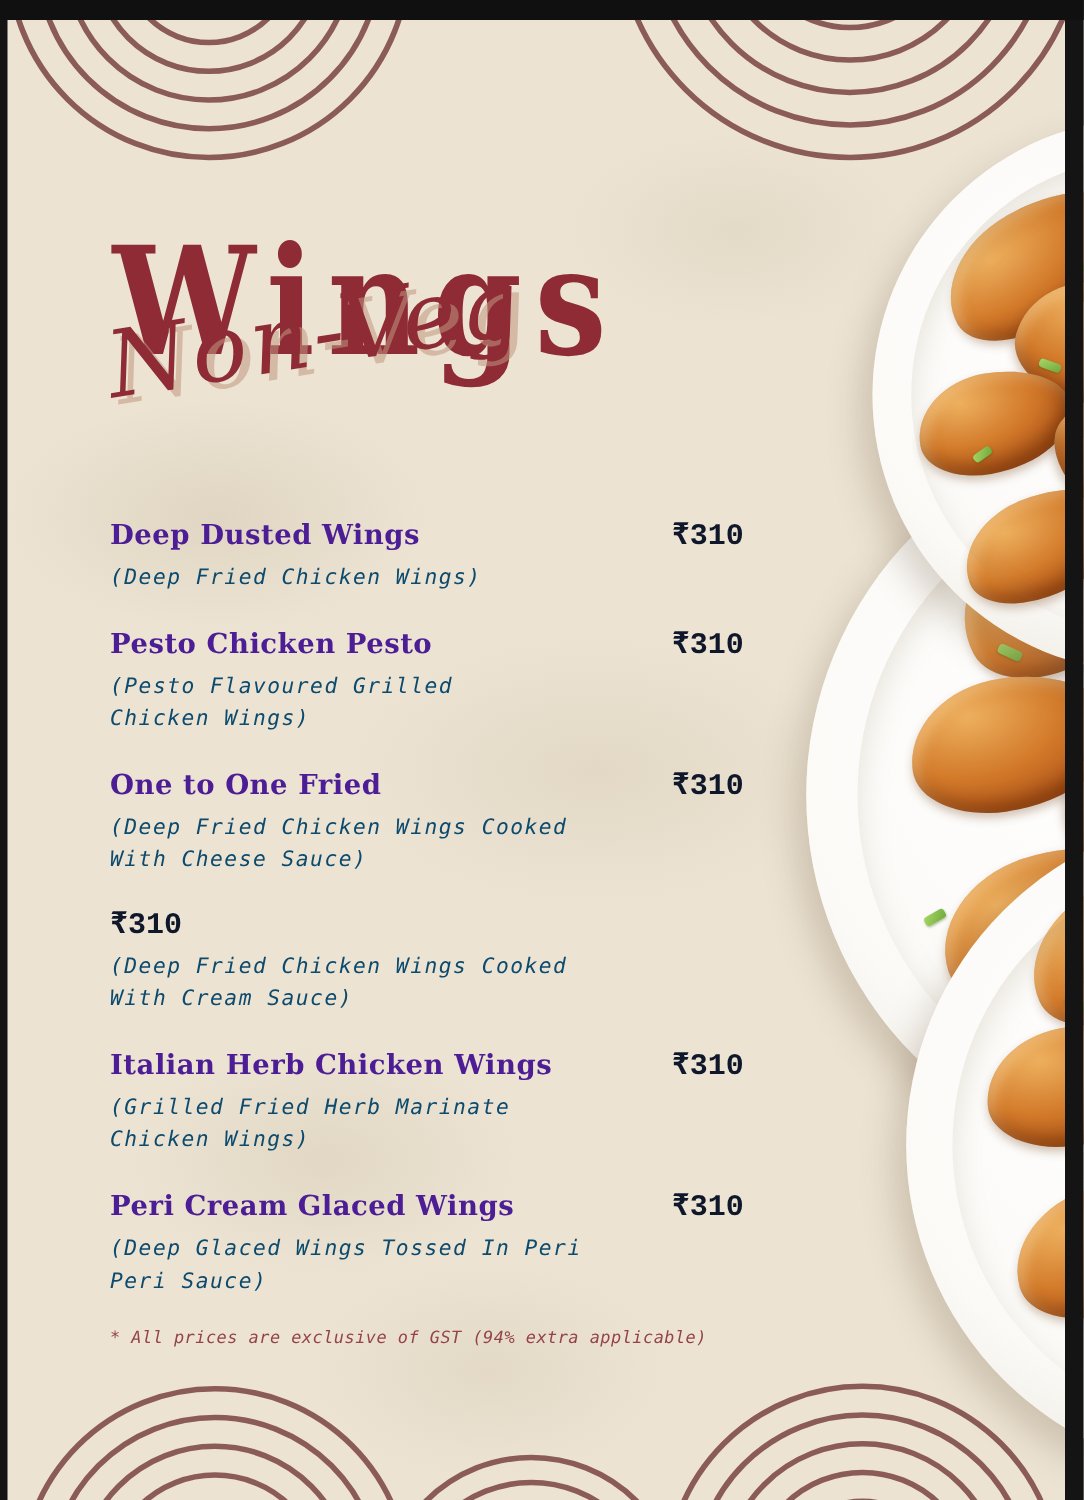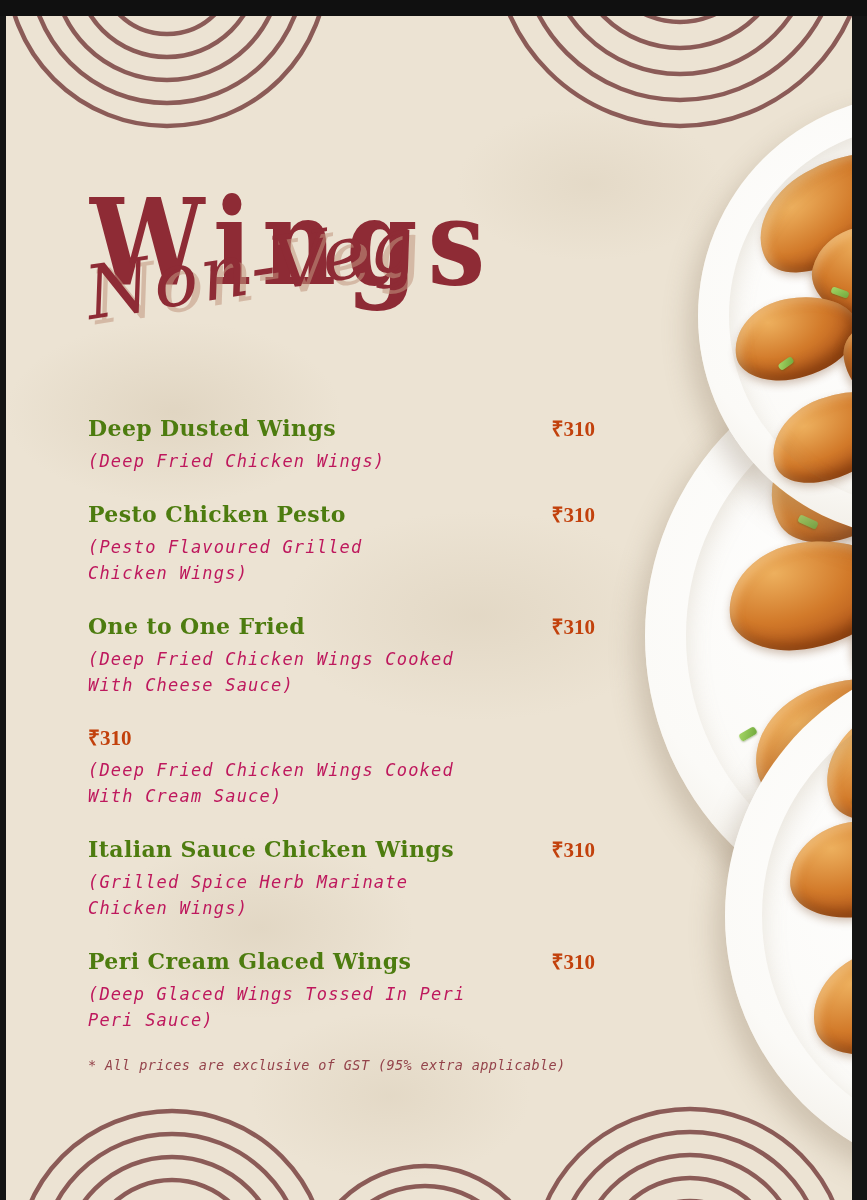--- a/index.html
+++ b/index.html
@@ -34,30 +34,30 @@
     transform:rotate(-9deg); transform-origin:left top; white-space:nowrap;
     text-shadow:5px 6px 0 rgba(193,152,128,.55);
   }
 
   
   .menu-list{position:absolute; left:88px; top:398px; width:507px; z-index:20;}
   .menu-item + .menu-item{margin-top:26px;}
   .item-head{display:flex; justify-content:space-between; align-items:baseline;}
   .item-name{
     margin:0; font-family:"DejaVu Serif","DejaVu Sans",serif; font-weight:700;
-    font-size:22px; line-height:28px; color:#4d7c0f; letter-spacing:.4px; white-space:nowrap;
+    font-size:22px; line-height:28px; color:#4c1d95; letter-spacing:.4px; white-space:nowrap;
   }
   .item-price{
-    font-family:Liberation Serif, serif; font-weight:700;
-    font-size:21px; line-height:28px; color:#c2410c; white-space:nowrap;
+    font-family:Liberation Mono, monospace; font-weight:700;
+    font-size:24px; line-height:28px; color:#0f172a; white-space:nowrap;
   }
   .item-desc{
     margin:5px 0 0 0; white-space:pre-line;
     font-family:"DejaVu Sans Mono","Liberation Mono",monospace; font-style:italic;
-    font-size:17px; line-height:26px; letter-spacing:1.2px; color:#be185d;
+    font-size:17px; line-height:26px; letter-spacing:1.2px; color:#0c4a6e;
   }
   .footnote{
     margin:24px 0 0 0;
     font-family:"DejaVu Sans Mono","Liberation Mono",monospace; font-style:italic;
     font-size:13.5px; letter-spacing:.4px; color:#94434b; white-space:nowrap;
   }
 
   
   .plate{
     position:absolute; border-radius:50%;
@@ -218,36 +218,36 @@
     <article class="menu-item">
       <div class="item-head">
         <span class="item-price">₹310</span>
       </div>
       <p class="item-desc">(Deep Fried Chicken Wings Cooked
 With Cream Sauce)</p>
     </article>
 
     <article class="menu-item">
       <div class="item-head">
-        <h3 class="item-name">Italian Sauce Chicken Wings</h3>
-        <span class="item-price">₹310</span>
-      </div>
-      <p class="item-desc">(Grilled Spice Herb Marinate
+        <h3 class="item-name">Italian Herb Chicken Wings</h3>
+        <span class="item-price">₹310</span>
+      </div>
+      <p class="item-desc">(Grilled Fried Herb Marinate
 Chicken Wings)</p>
     </article>
 
     <article class="menu-item">
       <div class="item-head">
         <h3 class="item-name">Peri Cream Glaced Wings</h3>
         <span class="item-price">₹310</span>
       </div>
       <p class="item-desc">(Deep Glaced Wings Tossed In Peri
 Peri Sauce)</p>
     </article>
 
-    <p class="footnote">* All prices are exclusive of GST (95% extra applicable)</p>
+    <p class="footnote">* All prices are exclusive of GST (94% extra applicable)</p>
   </div>
 
   <div class="frame frame-left"></div>
   <div class="frame frame-right"></div>
   <div class="frame frame-bottom"></div>
 
 </div>
 
 </body></html>

